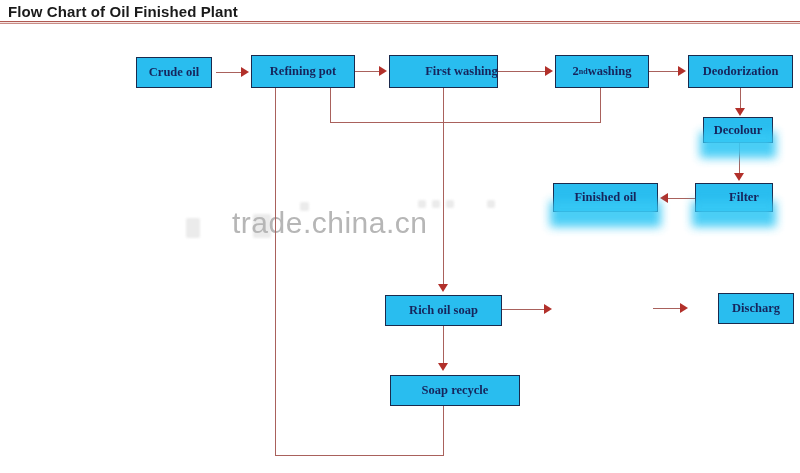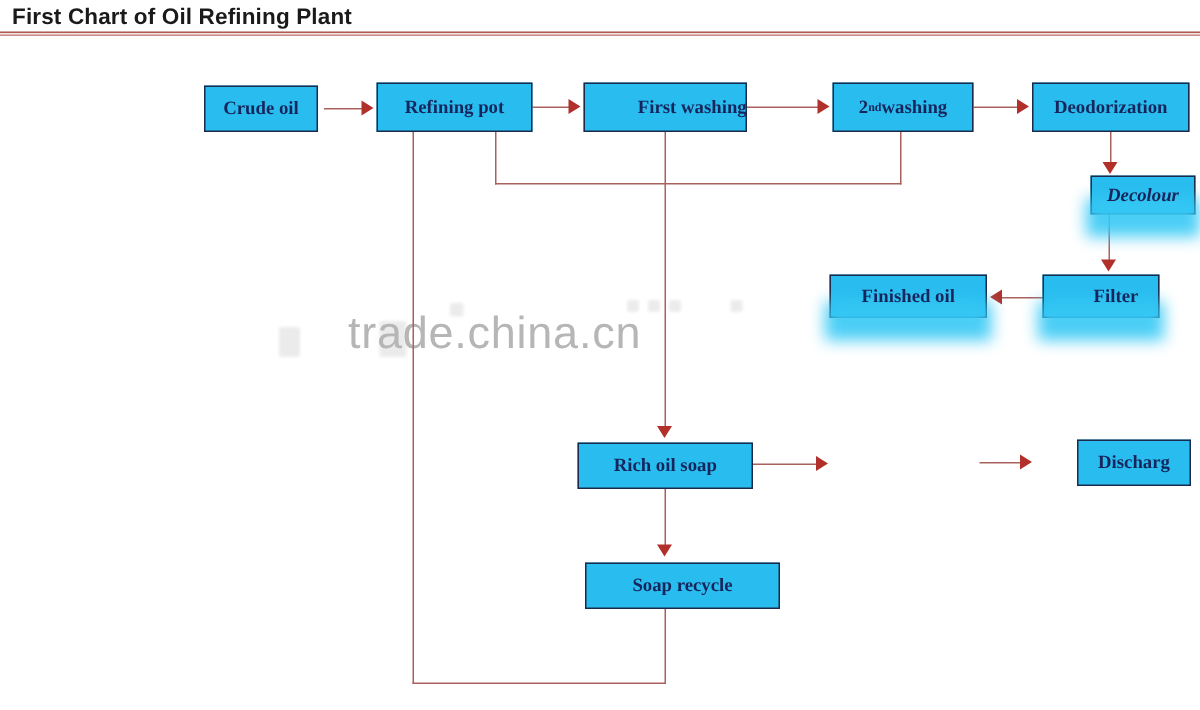--- a/index.html
+++ b/index.html
@@ -130,21 +130,21 @@
     border-left: 5px solid transparent;
     border-right: 5px solid transparent;
     border-top: 8px solid #b2302a;
   }
 </style>
 </head>
 <body>
 
 <div id="page">
 
-  <div id="header-title">First Chart of Oil Refining Plant</div>
+  <div id="header-title">Flow Chart of Oil Finished Plant</div>
   <div id="header-rule"></div>
 
   <div class="wm-blob" style="left:186px; top:218px; width:14px; height:20px;"></div>
   <div class="wm-blob" style="left:253px; top:214px; width:18px; height:24px;"></div>
   <div class="wm-blob" style="left:300px; top:202px; width:9px; height:9px;"></div>
   <div class="wm-blob" style="left:418px; top:200px; width:8px; height:8px;"></div>
   <div class="wm-blob" style="left:432px; top:200px; width:8px; height:8px;"></div>
   <div class="wm-blob" style="left:446px; top:200px; width:8px; height:8px;"></div>
   <div class="wm-blob" style="left:487px; top:200px; width:8px; height:8px;"></div>
   <div id="watermark">trade.china.cn</div>
@@ -205,21 +205,21 @@
   <div class="node" style="left:555px; top:55px; width:94px; height:33px;">
     <span>2</span>
       <sup>nd</sup>
       <span> washing</span>
   </div>
 
   <div class="node" style="left:688px; top:55px; width:105px; height:33px;">
     <span>Deodorization</span>
   </div>
 
-  <div class="node glow" style="left:727px; top:117px; width:70px; height:26px;font-style:italic;">
+  <div class="node glow" style="left:703px; top:117px; width:70px; height:26px;">
     <span>Decolour</span>
   </div>
 
   <div class="node glow" style="left:695px; top:183px; width:78px; height:29px;padding-left:20px;">
     <span>Filter</span>
   </div>
 
   <div class="node glow" style="left:553px; top:183px; width:105px; height:29px;">
     <span>Finished oil</span>
   </div>

